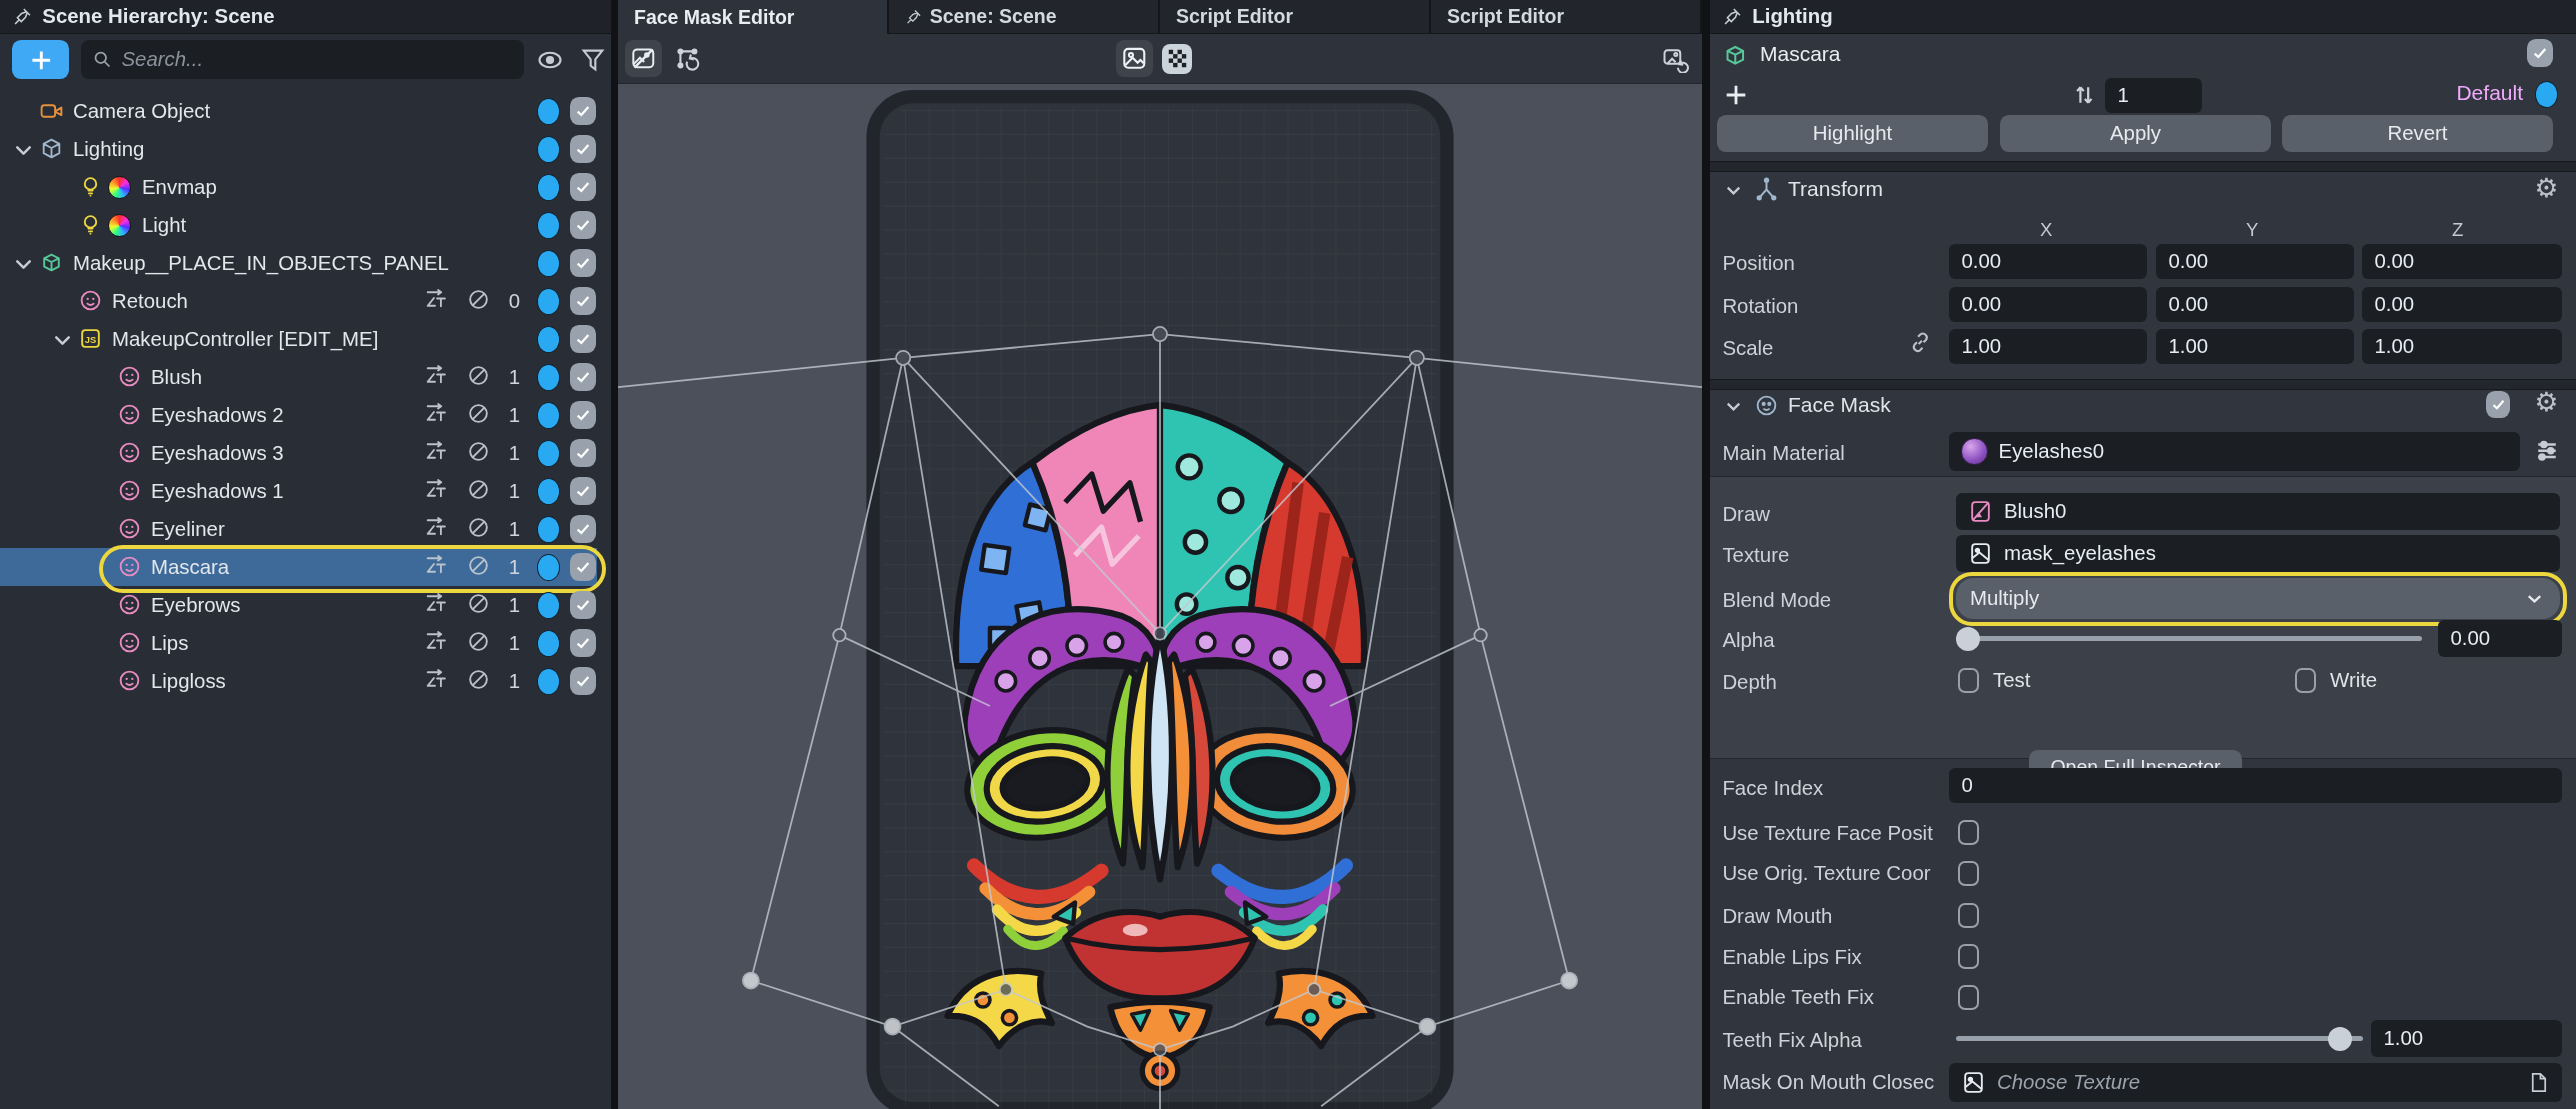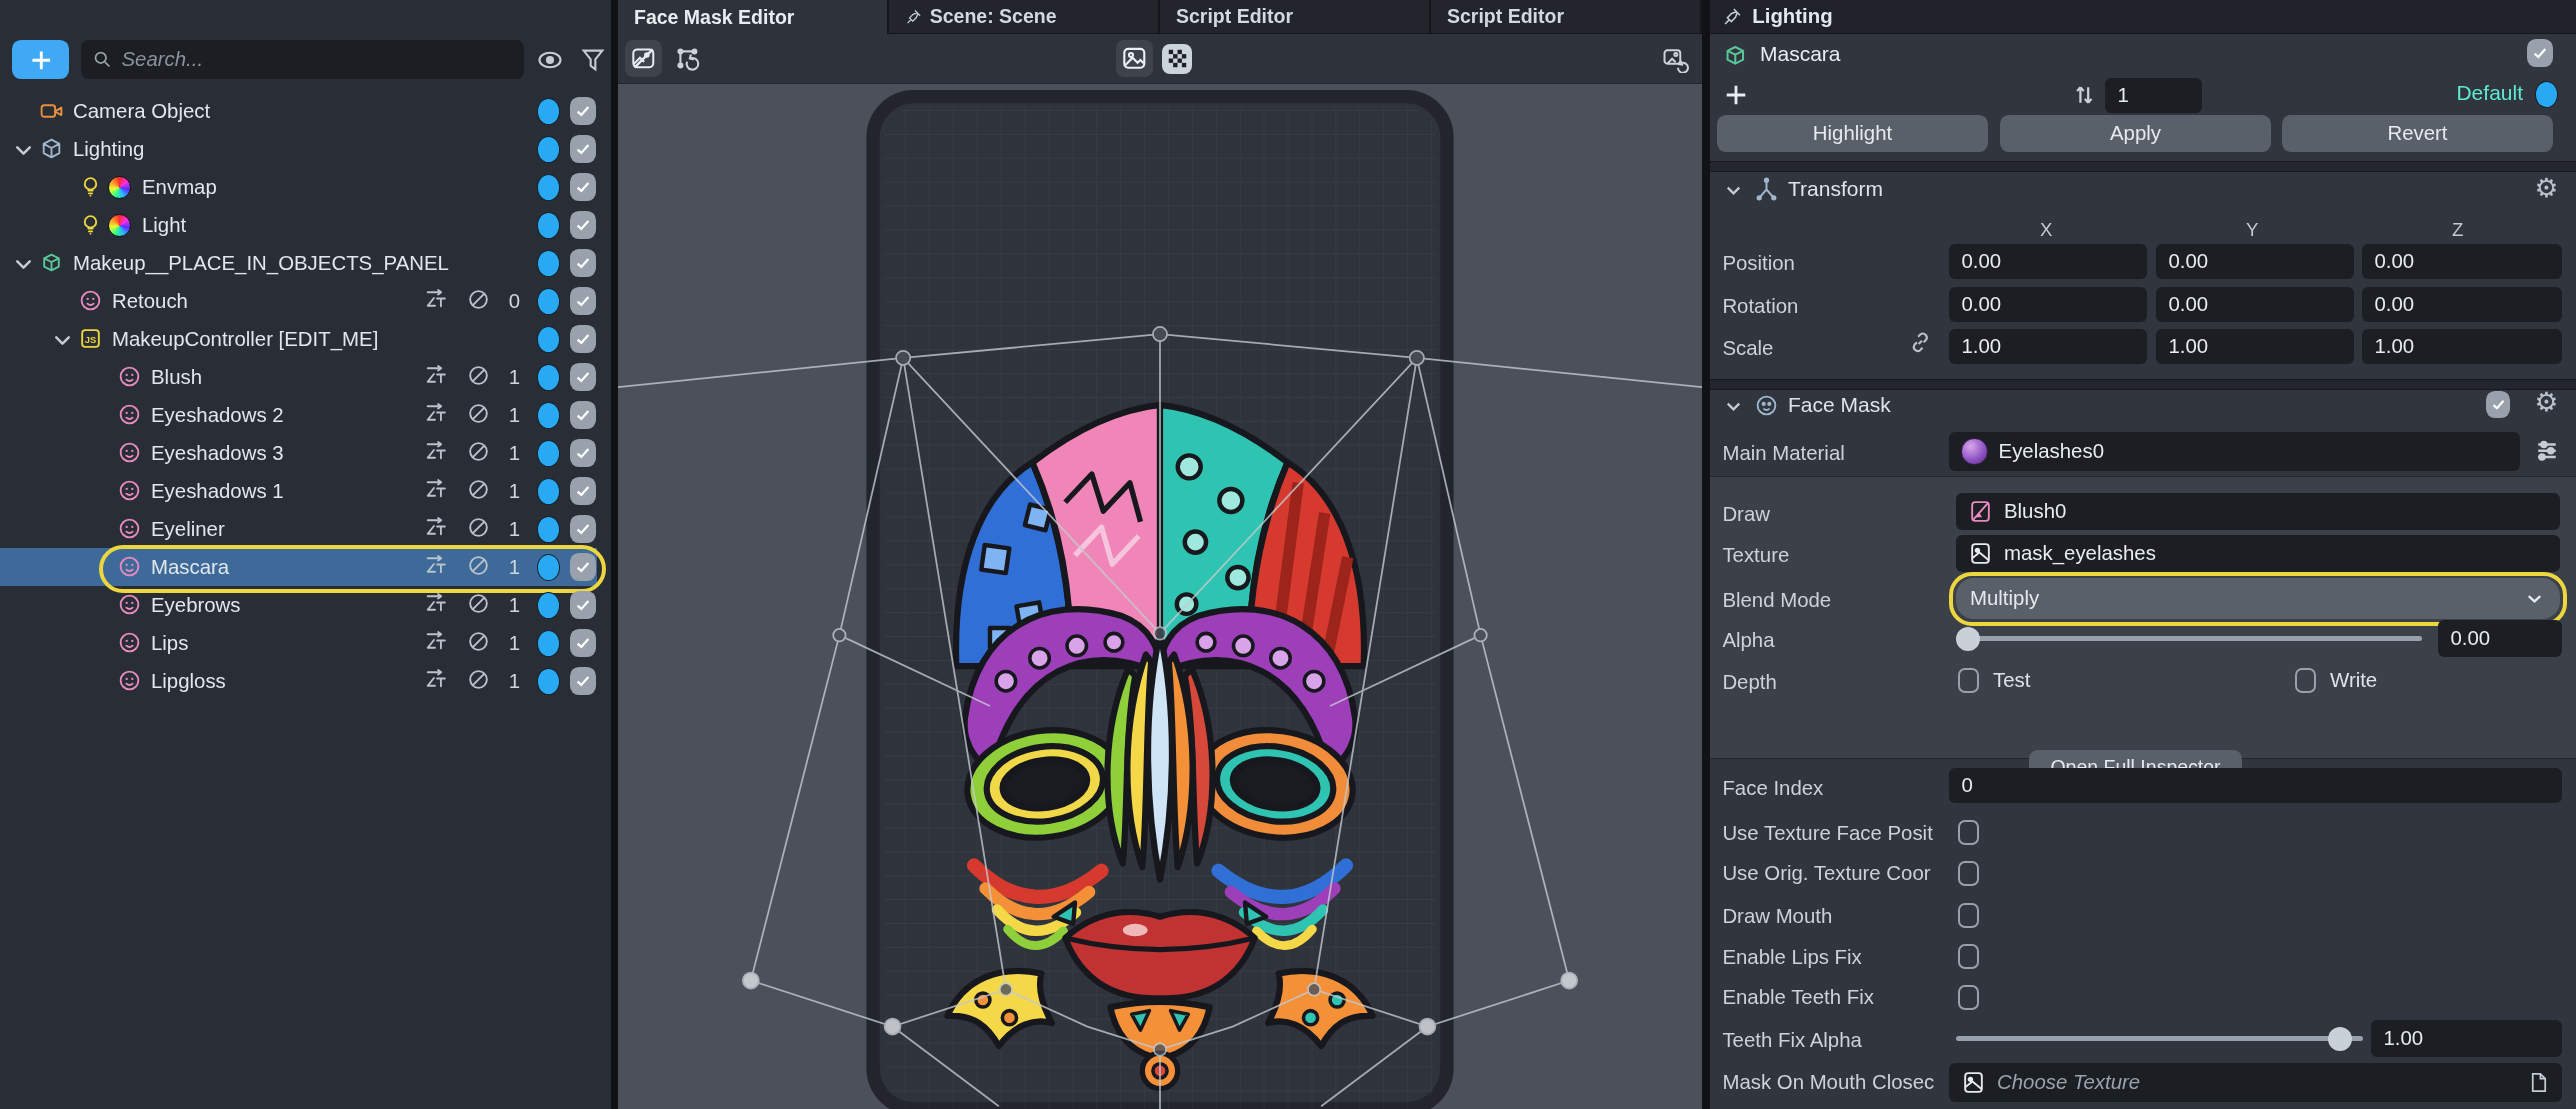--- a/index.html
+++ b/index.html
@@ -79,20 +79,28 @@
   .slider-track { position:absolute; height:5.3px; border-radius:2.7px; background:#98a1ab; }
   .slider-knob { position:absolute; width:24px; height:24px; border-radius:50%; background:#c9d0d8; }
   .yellow-ring { position:absolute; border:4.4px solid #ecd73f; border-radius:23px; pointer-events:none; }
 </style>
 </head>
 <body>
 
 <div class="app">
 
   <div class="panel-left">
+    <div class="titlebar">
+      <span>
+        <svg width="21" height="21" viewBox="0 0 24 24" fill="none" stroke="#c6ccd4" stroke-width="1.8">
+          <path d="M13.5 3.5 L20.5 10.5 M16.5 6.5 L11 8.6 L6.2 13.4 L10.6 17.8 L15.4 13 L17.5 7.5 M8.2 15.8 L3.5 20.5"></path>
+        </svg>
+      </span>
+      <span>Scene Hierarchy: Scene</span>
+    </div>
 
     <div class="sh-toolbar">
       <div class="add-btn">
         <svg width="26.6" height="26.6" viewBox="0 0 24 24" fill="none" stroke="#ffffff" stroke-width="2.6">
           <path d="M12 4 V20 M4 12 H20"></path>
         </svg>
       </div>
       <div class="search-box">
         <span>
           <svg width="21" height="21" viewBox="0 0 24 24" fill="none" stroke="#9aa1aa" stroke-width="2">
@@ -839,21 +847,21 @@
           </svg>
       </span>
       <span style="position:absolute; left:361px; top:46px">
         <svg width="26.6" height="28" viewBox="0 0 24 24" fill="none" stroke="#ccd3da" stroke-width="2">
           <path d="M8.5 19 V5 M8.5 5 L5.5 8.5 M8.5 5 L11.5 8.5 M15.5 5 V19 M15.5 19 L12.5 15.5 M15.5 19 L18.5 15.5"></path>
         </svg>
       </span>
       <div class="ifield" style="left:395px; top:43px; width:97px; height:35px">
         <span>1</span>
       </div>
-      <div style="position:absolute; right:53px; top:46px; color:#5eead4; font-size:21px">Default</div>
+      <div style="position:absolute; right:53px; top:46px; color:#f0abfc; font-size:21px">Default</div>
       <div class="bdot" style="position:absolute; right:17.7px; top:46px"></div>
 
       <div class="gbtn" style="left:7px;  top:80px; width:271px; height:37px">Highlight</div>
       <div class="gbtn" style="left:290px; top:80px; width:271px; height:37px">Apply</div>
       <div class="gbtn" style="left:572px; top:80px; width:271px; height:37px">Revert</div>
 
       <div class="sect-div" style="top:126px"></div>
 
       <span style="position:absolute; left:12.4px; top:144px">
         <svg width="23" height="23" viewBox="0 0 24 24" fill="none" stroke="#c6ccd4" stroke-width="2.4">

